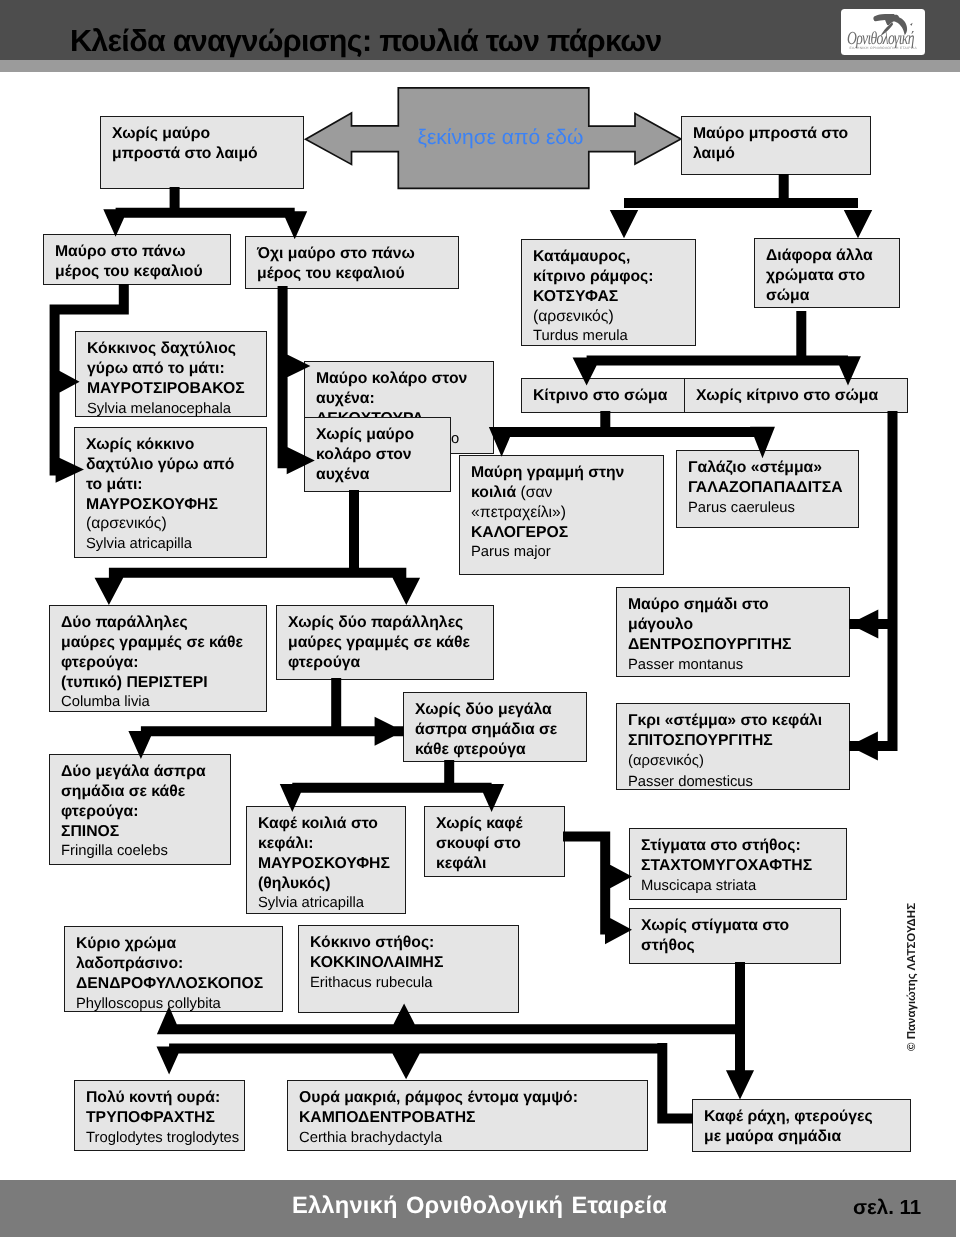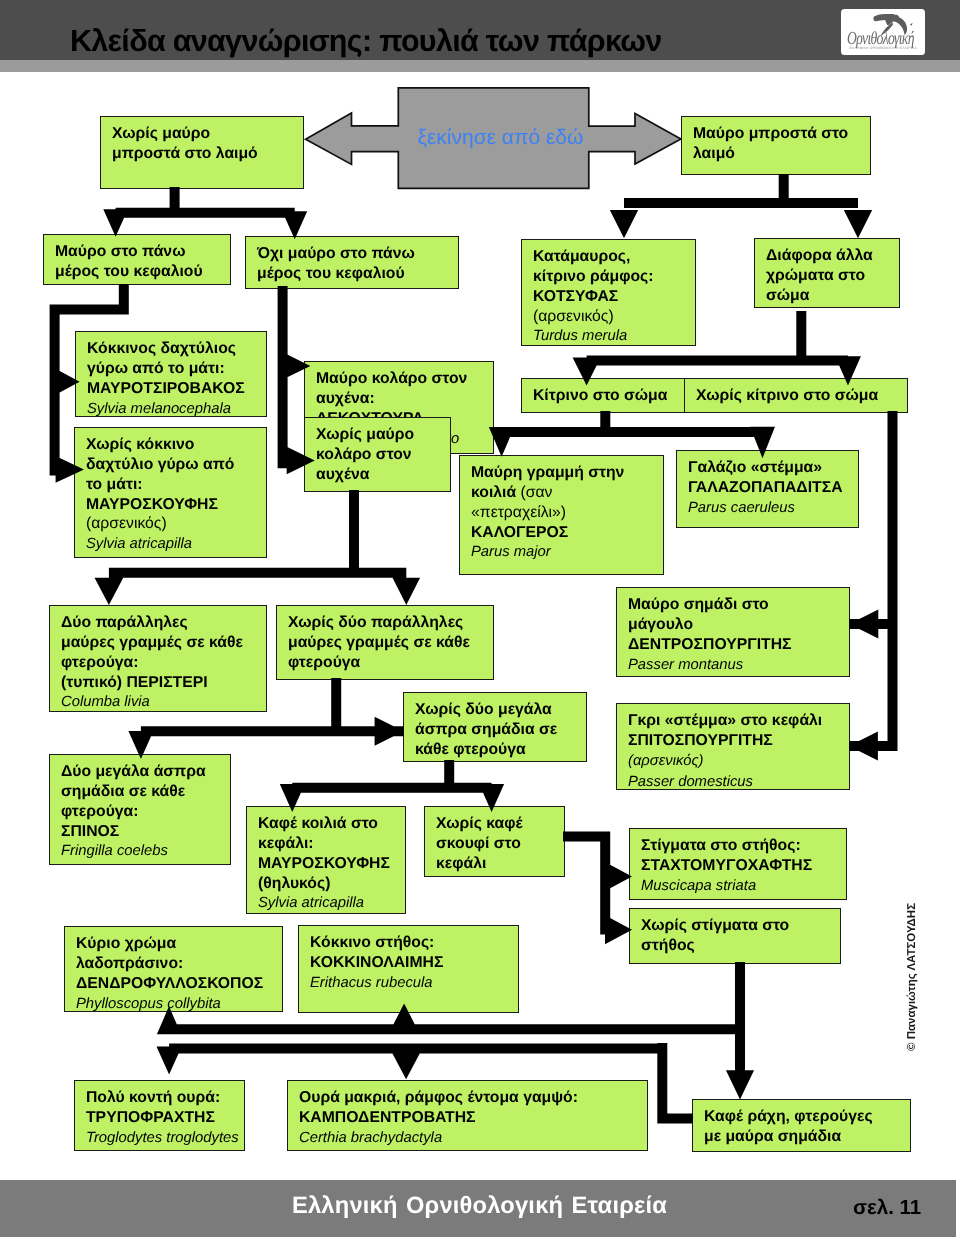--- a/index.html
+++ b/index.html
@@ -10,25 +10,25 @@
   #title{position:absolute;left:70px;top:16px;font-size:30.5px;font-weight:bold;color:#000000;
          line-height:33px;letter-spacing:-0.7px;white-space:nowrap;margin-top:9px;}
   #logo{position:absolute;left:841px;top:8.7px;width:83.5px;height:46.5px;background:#fff;border-radius:3.5px;}
   #footer-bar{position:absolute;left:0;top:1180px;width:956px;height:57px;background:#7b7b7b;}
   #footer-org{position:absolute;left:292px;top:1193px;font-size:23.7px;font-weight:bold;color:#fff;
               letter-spacing:0.2px;word-spacing:1.5px;white-space:nowrap;}
   #footer-page{position:absolute;left:853px;top:1196px;font-size:20.5px;font-weight:bold;color:#000;
                white-space:nowrap;}
   #credit{position:absolute;left:906px;top:1051px;font-size:11.5px;font-weight:bold;color:#1a1a1a;
           transform:rotate(-90deg);transform-origin:0 0;white-space:nowrap;}
-  .box{position:absolute;box-sizing:border-box;border:1.3px solid #1a1a1a;background:#bef264;}
+  .box{position:absolute;box-sizing:border-box;border:1.3px solid #1a1a1a;background:#e5e5e5;}
   .box .txt{position:absolute;left:11px;top:6.8px;right:-60px;font-size:15.75px;line-height:19.9px;color:#000;}
   .box .txt div{white-space:nowrap;}
   .bld{font-weight:bold;}
-  .itl{font-style:italic;font-weight:normal;font-size:14.8px;}
+  .itl{font-weight:normal;font-size:14.8px;}
   svg#wires{position:absolute;left:0;top:0;width:960px;height:1239px;}
   svg#startarrow{position:absolute;left:300px;top:84px;width:386px;height:110px;}
 </style>
 </head>
 <body>
 
 <div id="page">
 
   <div id="header-bar"></div>
   <div id="header-band"></div>

